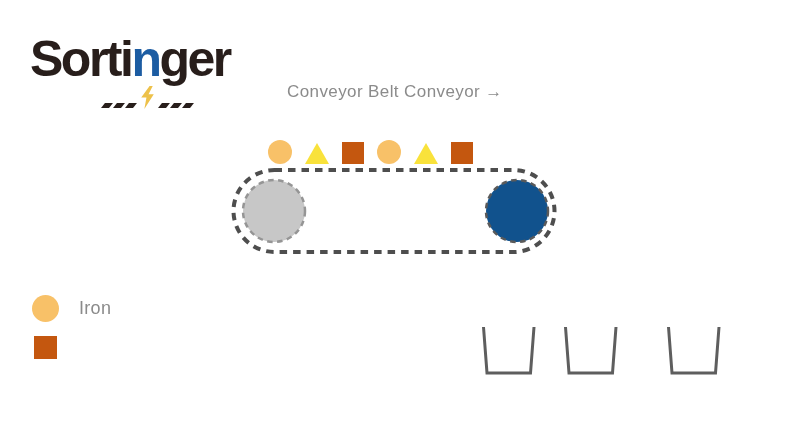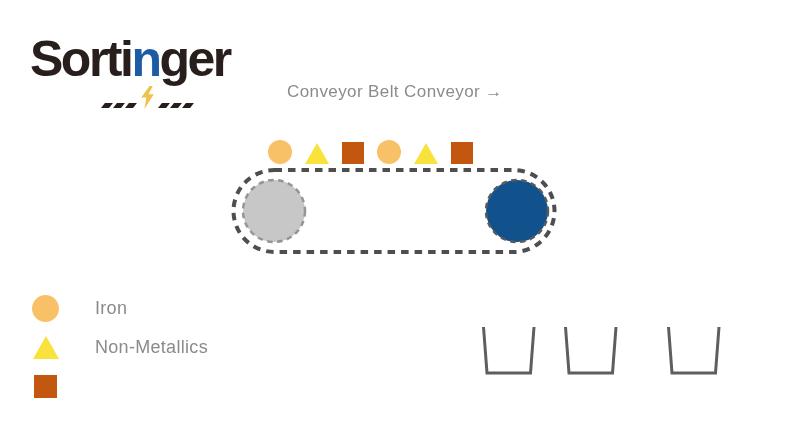--- a/index.html
+++ b/index.html
@@ -55,21 +55,21 @@
   .legend{position:absolute;left:32px;top:295px;display:flex;flex-direction:column;gap:12px;}
   .legend-row{display:flex;align-items:center;height:27px;}
   .legend-swatch{width:27px;display:flex;justify-content:center;align-items:center;flex:none;}
   .legend-swatch .circle{width:27px;height:27px;border-radius:50%;background:var(--iron);}
   .legend-swatch .triangle{
     width:0;height:0;
     border-left:13px solid transparent;border-right:13px solid transparent;
     border-bottom:23px solid var(--non-metallic);
   }
   .legend-swatch .square{width:23px;height:23px;background:var(--non-ferrous);}
-  .legend-label{margin-left:36px;font-size:18px;color:var(--text-gray);letter-spacing:0.3px;}
+  .legend-label{margin-left:20px;font-size:18px;color:var(--text-gray);letter-spacing:0.3px;}
 
   
   .bins{position:absolute;left:0;top:0;width:100%;height:100%;pointer-events:none;}
   .bin{position:absolute;top:326px;}
   .bin:nth-child(1){left:481px;}
   .bin:nth-child(2){left:563px;}
   .bin:nth-child(3){left:666px;}
 </style>
 </head>
 <body>
@@ -110,26 +110,20 @@
 
   <div class="legend">
       <div class="legend-row">
         <div class="legend-swatch">
           <div class="circle"></div>
         </div>
         <div class="legend-label">Iron</div>
       </div>
       <div class="legend-row">
         <div class="legend-swatch">
-          <div class="triangle"></div>
-        </div>
-        <div class="legend-label">Non-Metallics</div>
-      </div>
-      <div class="legend-row">
-        <div class="legend-swatch">
           <div class="square"></div>
         </div>
       </div>
     </div>
 
   <div class="bins">
       <div class="bin"><svg width="56" height="51" viewBox="0 0 56 51">
           <path d="M2.5 1 L6 47 L49.5 47 L53 1" fill="none" stroke="var(--bin-stroke)" stroke-width="3"></path>
         </svg></div>
       <div class="bin"><svg width="56" height="51" viewBox="0 0 56 51">

